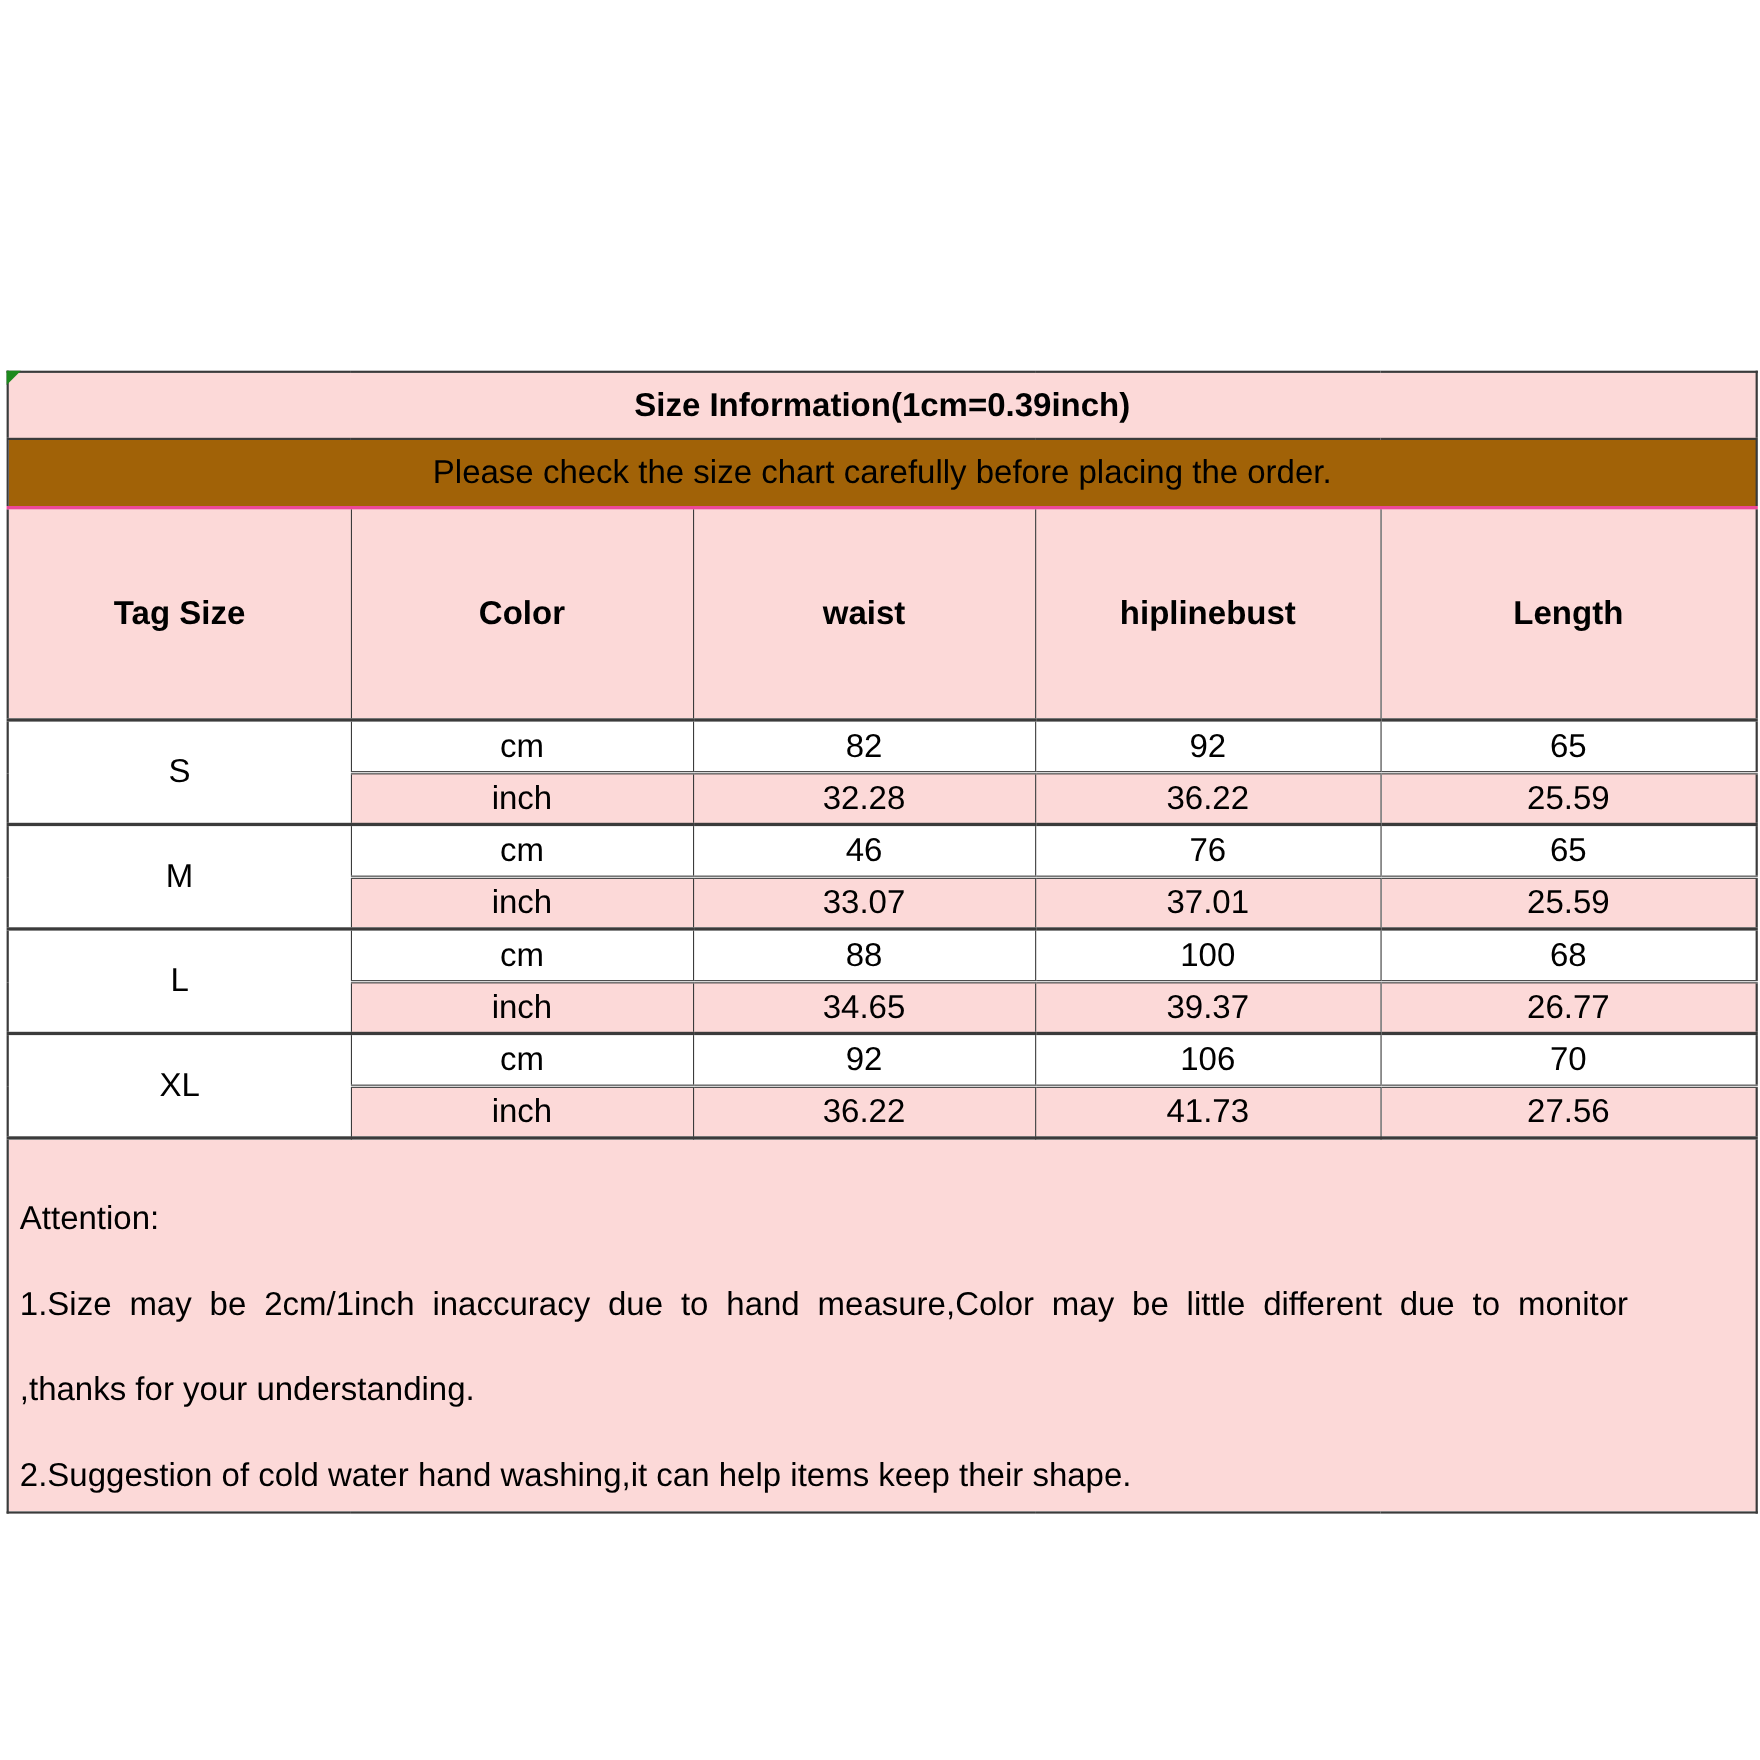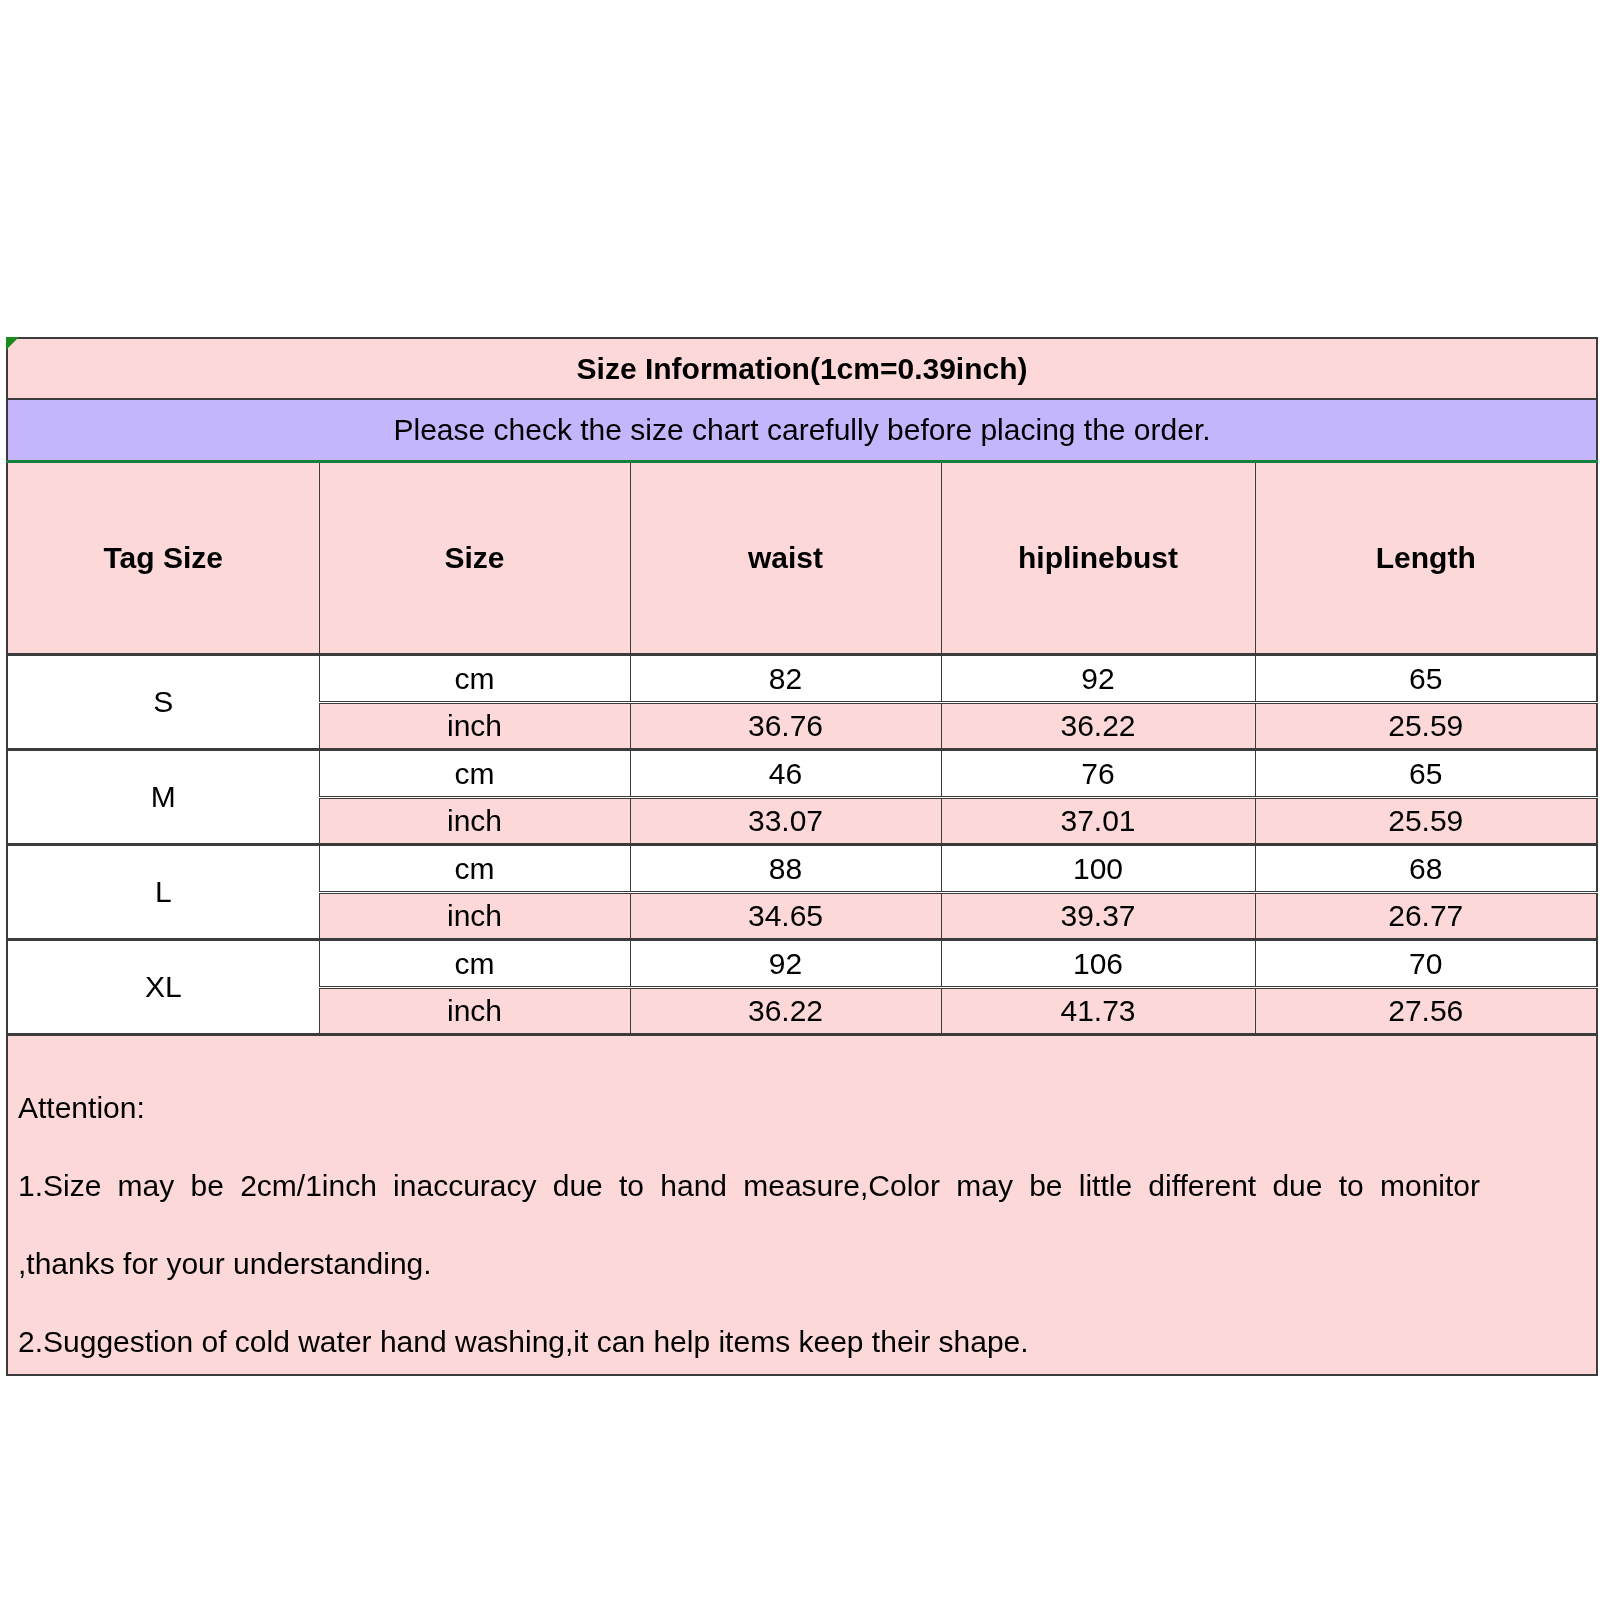--- a/index.html
+++ b/index.html
@@ -48,22 +48,22 @@
     overflow: hidden;
   }
   .title-row td {
     height: 59px;
     background: #fcd9d8;
     font-weight: bold;
     border-bottom: 2px solid #3b3b3b;
   }
   .subtitle-row td {
     height: 60px;
-    background: #c4b5fd;
-    border-bottom: 3px solid #15803d;
+    background: #a16207;
+    border-bottom: 3px solid #ec4899;
     margin-top: 28px;
   }
   .header-row th {
     height: 190px;
     background: #fcd9d8;
     font-weight: bold;
     border-bottom: 2px solid #3b3b3b;
     margin-left: 48px;
   }
   .row-cm td {
@@ -119,36 +119,36 @@
       </colgroup>
       <tbody>
         <tr class="title-row">
           <td colspan="5">Size Information(1cm=0.39inch)</td>
         </tr>
         <tr class="subtitle-row">
           <td colspan="5">Please check the size chart carefully before placing the order.</td>
         </tr>
         <tr class="header-row">
           <th>Tag Size</th>
-          <th>Size</th>
+          <th>Color</th>
           <th>waist</th>
           <th>hiplinebust</th>
           <th>Length</th>
         </tr>
 
         <tr class="row-cm group-top">
           <td rowspan="2" class="size-cell">S</td>
           <td>cm</td>
           <td>82</td>
           <td>92</td>
           <td>65</td>
         </tr>
         <tr class="row-inch">
           <td>inch</td>
-          <td>36.76</td>
+          <td>32.28</td>
           <td>36.22</td>
           <td>25.59</td>
         </tr>
 
         <tr class="row-cm group-top">
           <td rowspan="2" class="size-cell">M</td>
           <td>cm</td>
           <td>46</td>
           <td>76</td>
           <td>65</td>

